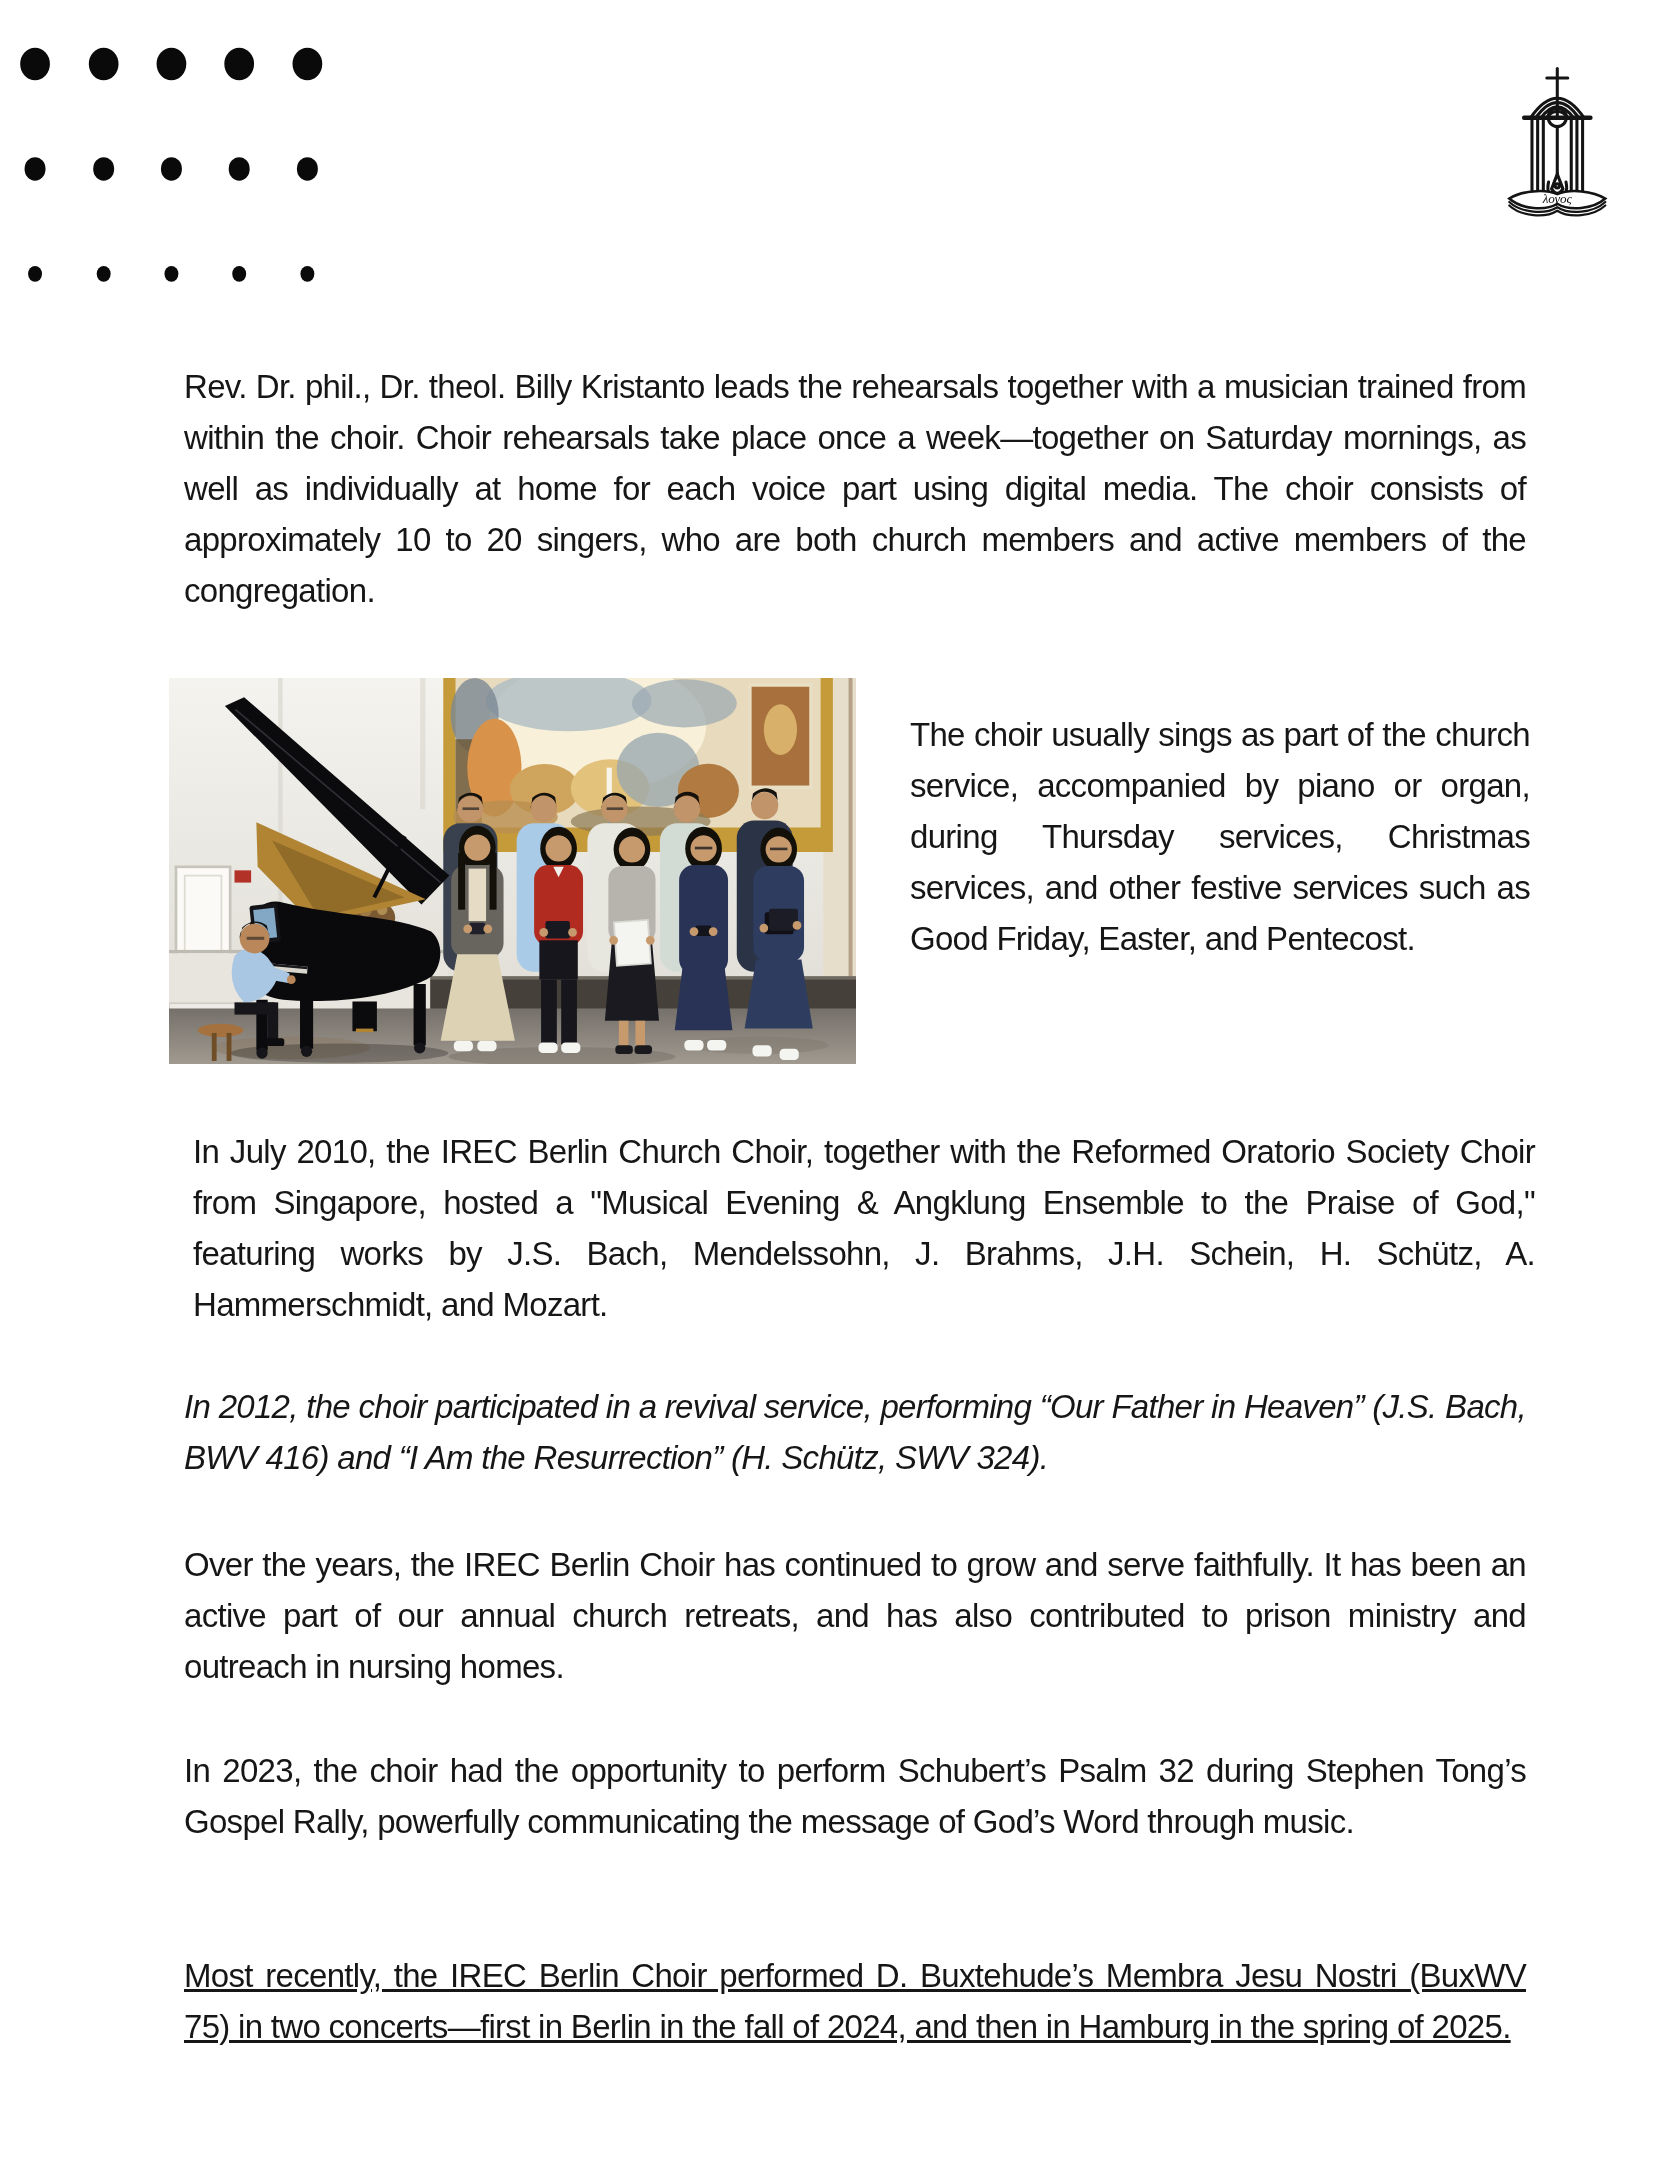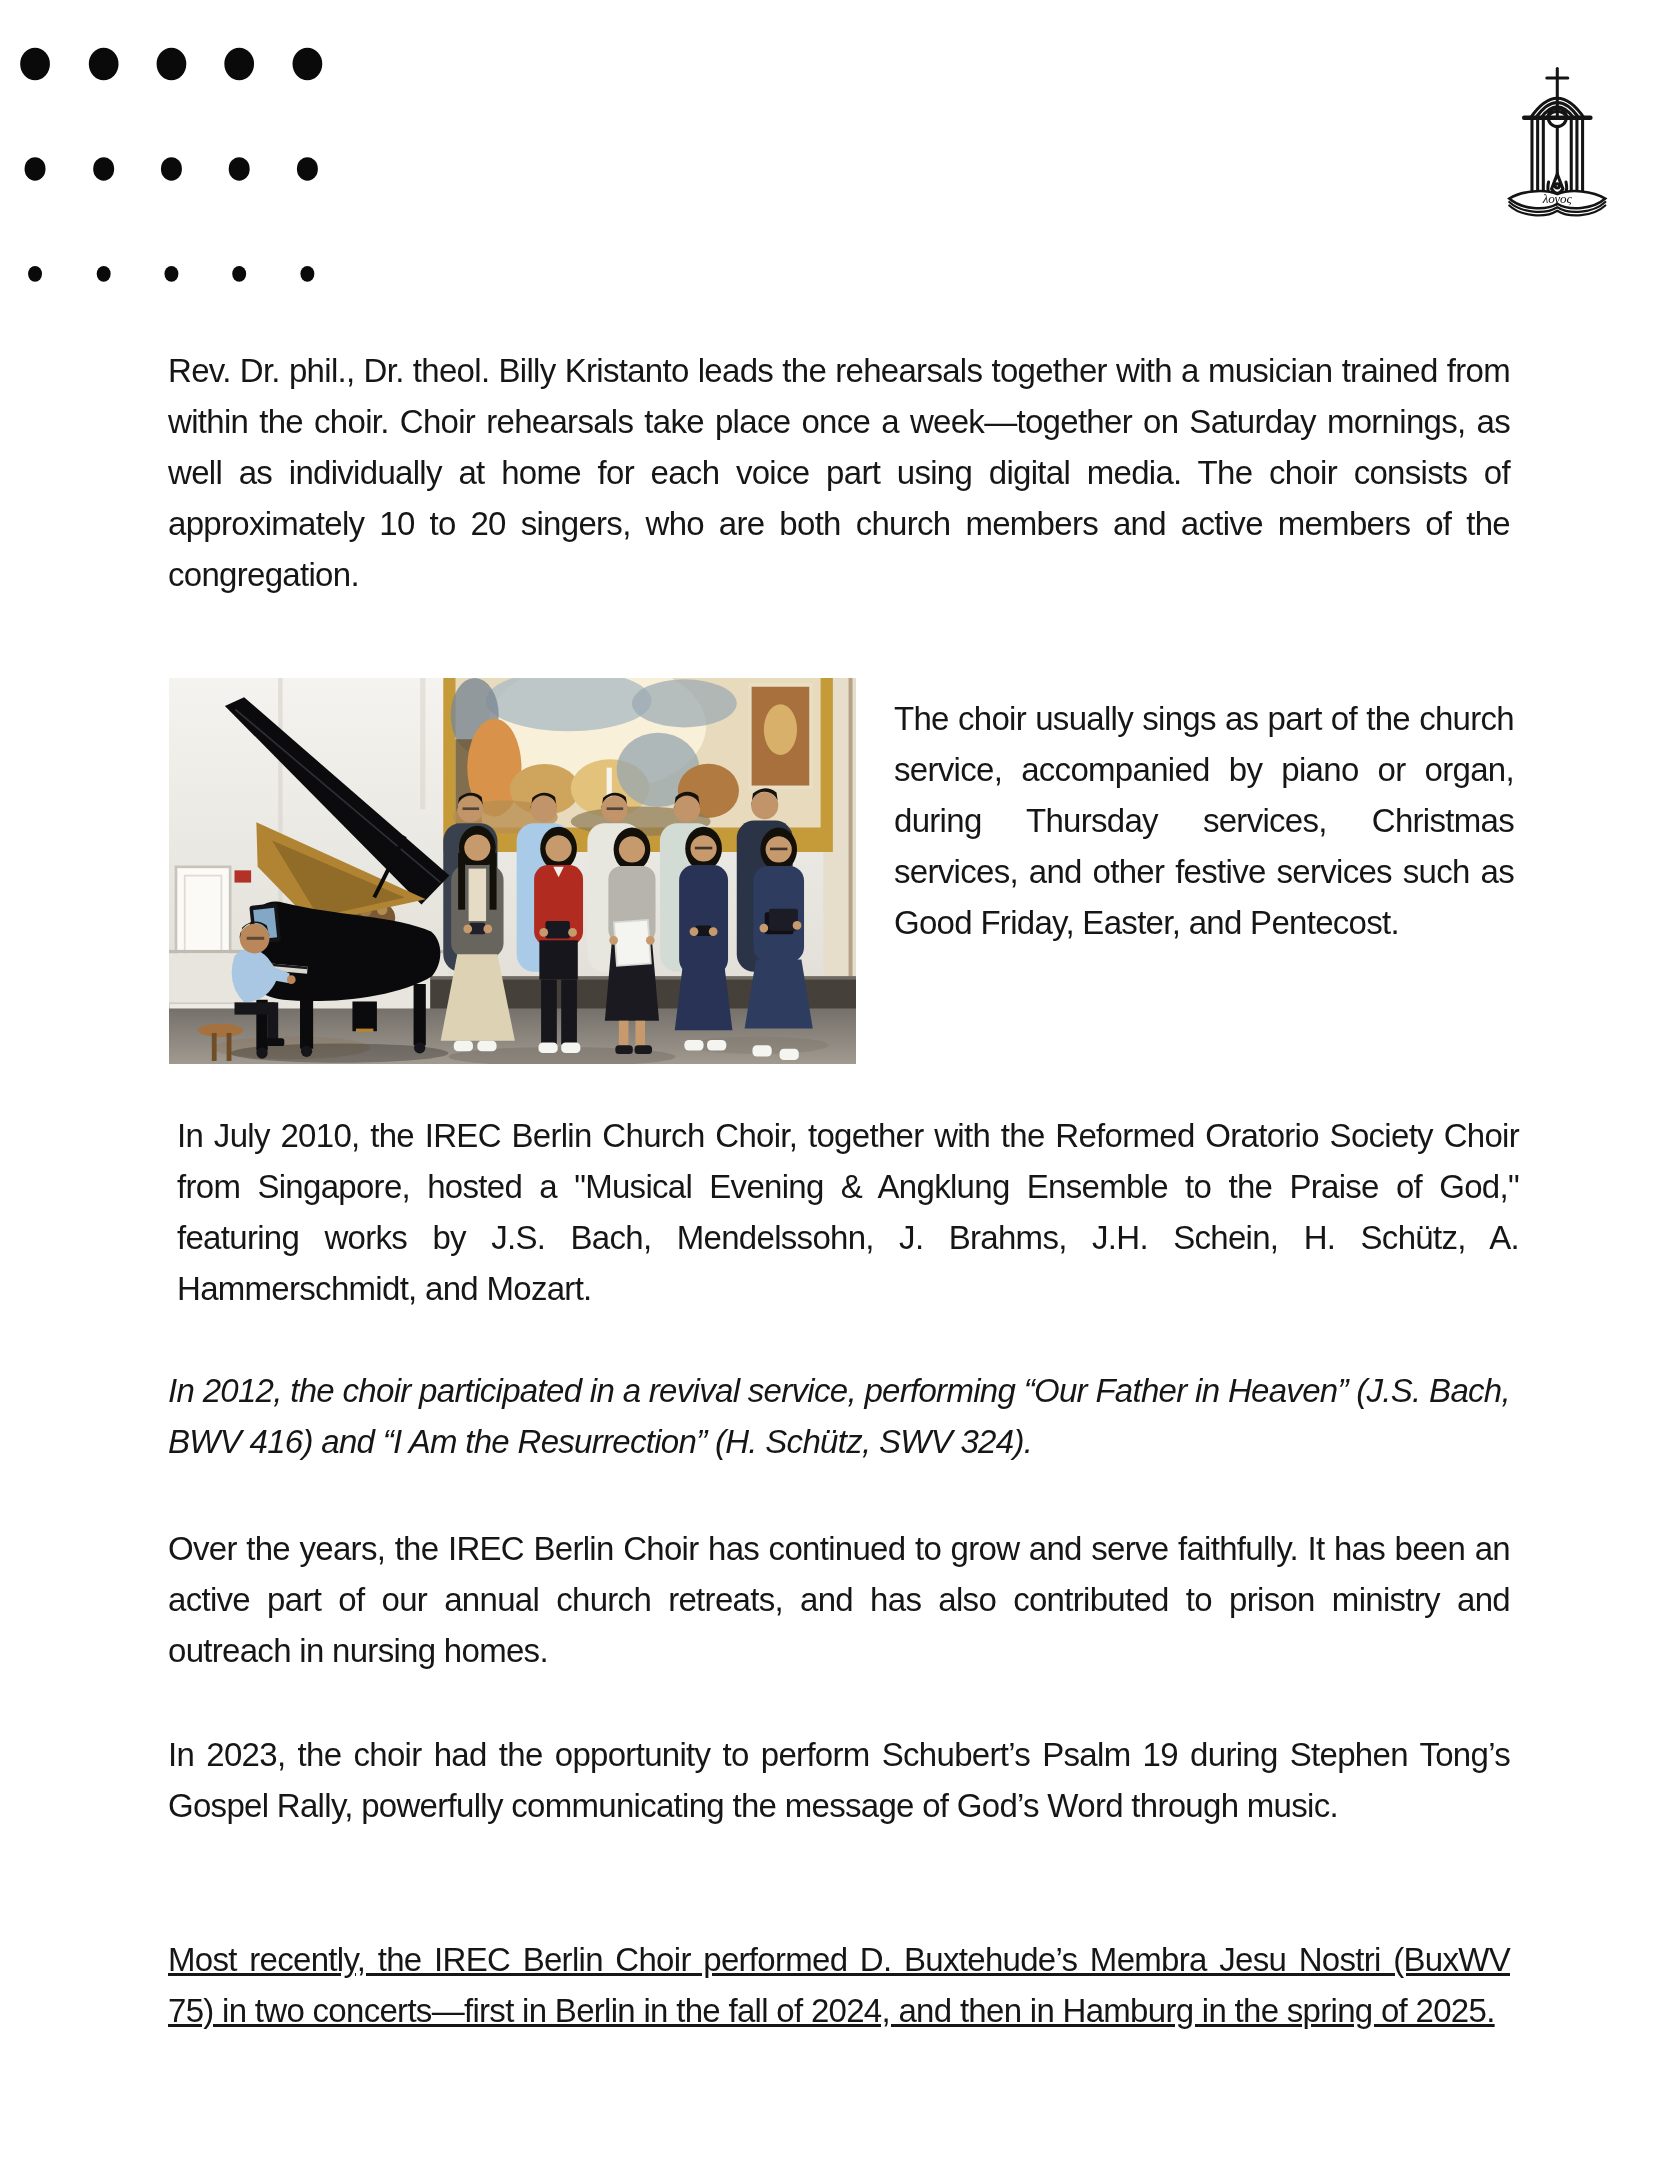--- a/index.html
+++ b/index.html
@@ -10,21 +10,21 @@
     color:#161616;
     overflow:hidden;
   }
   .para{
     position:absolute;
     font-size:33px;
     line-height:51px;
     letter-spacing:-0.7px;
     text-align:justify;
     text-align-last:left;
-    margin:0;
+    margin:16px;
     white-space:normal;
   }
   #p1{left:168px;top:345px;width:1342px;}
   #pside{left:894px;top:693px;width:620px;}
   #p3{left:177px;top:1110px;width:1342px;}
   #p4{left:168px;top:1365px;width:1342px;font-style:italic;}
   #p5{left:168px;top:1523px;width:1342px;}
   #p6{left:168px;top:1729px;width:1342px;}
   #p7{left:168px;top:1934px;width:1342px;text-decoration:underline;}
   .dots-tl{position:absolute;left:17.5px;top:46px;width:306px;height:245px;}
@@ -293,15 +293,15 @@
     <rect x="226" y="742" width="24" height="86" fill="#15151a"></rect>
     <rect x="220" y="824" width="44" height="18" rx="6" fill="#0d0d10"></rect>
   </g>
 </svg>
 
 <p class="para" id="pside">The choir usually sings as part of the church service, accompanied by piano or organ, during Thursday services, Christmas services, and other festive services such as Good Friday, Easter, and Pentecost.</p>
 
 <p class="para" id="p3">In July 2010, the IREC Berlin Church Choir, together with the Reformed Oratorio Society Choir from Singapore, hosted a "Musical Evening &amp; Angklung Ensemble to the Praise of God," featuring works by J.S. Bach, Mendelssohn, J. Brahms, J.H. Schein, H. Schütz, A. Hammerschmidt, and Mozart.</p>
 <p class="para" id="p4">In 2012, the choir participated in a revival service, performing “Our Father in Heaven” (J.S. Bach, BWV 416) and “I Am the Resurrection” (H. Schütz, SWV 324).</p>
 <p class="para" id="p5">Over the years, the IREC Berlin Choir has continued to grow and serve faithfully. It has been an active part of our annual church retreats, and has also contributed to prison ministry and outreach in nursing homes.</p>
-<p class="para" id="p6">In 2023, the choir had the opportunity to perform Schubert’s Psalm 19 during Stephen Tong’s Gospel Rally, powerfully communicating the message of God’s Word through music.</p>
+<p class="para" id="p6">In 2023, the choir had the opportunity to perform Schubert’s Psalm 32 during Stephen Tong’s Gospel Rally, powerfully communicating the message of God’s Word through music.</p>
 <p class="para" id="p7">Most recently, the IREC Berlin Choir performed D. Buxtehude’s Membra Jesu Nostri (BuxWV 75) in two concerts—first in Berlin in the fall of 2024, and then in Hamburg in the spring of 2025.</p>
 
 
 </body></html>

